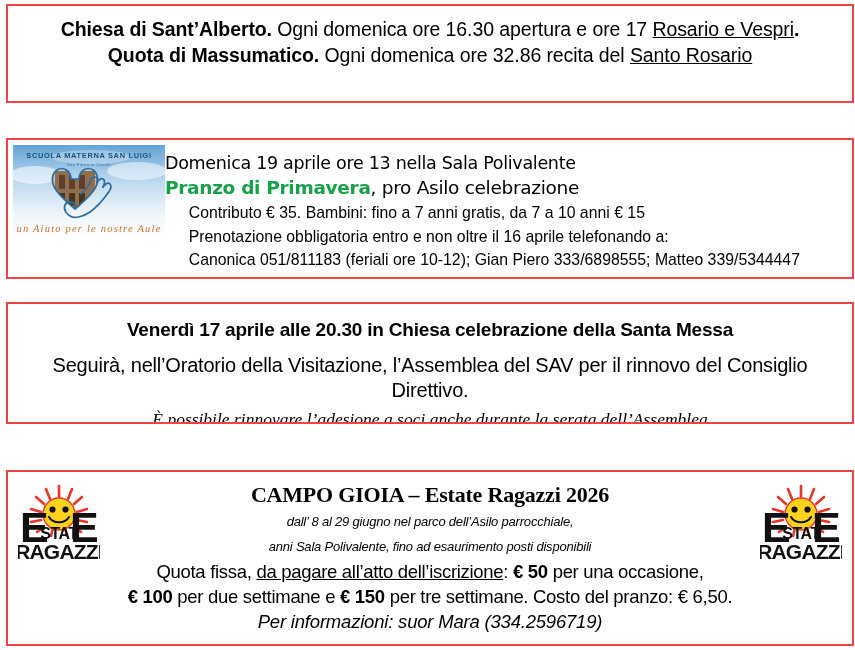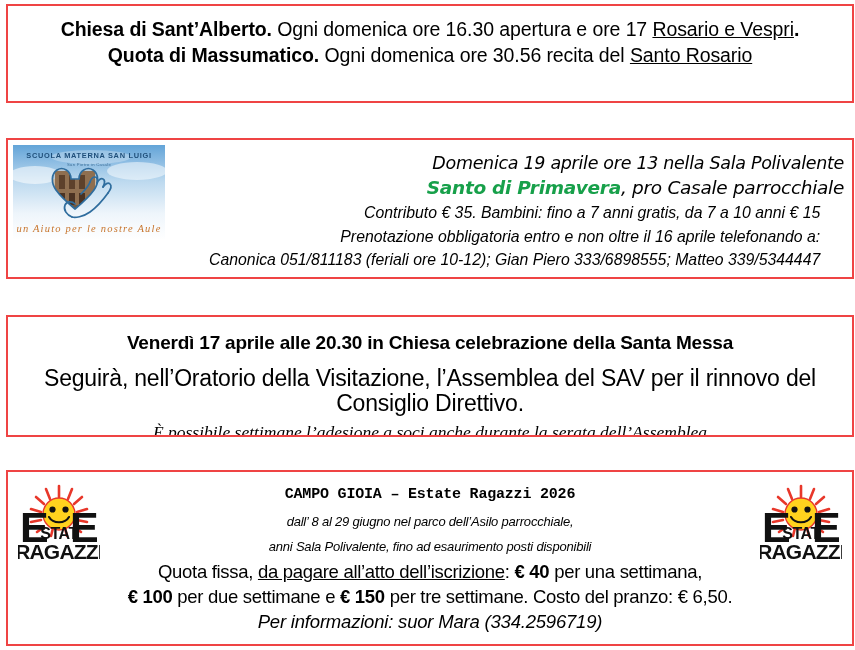--- a/index.html
+++ b/index.html
@@ -62,23 +62,22 @@
     display: flex;
     align-items: flex-start;
     height: 100%;
   }
   .logo-cell {
     flex: 0 0 auto;
     padding: 5px 0 0 5px;
   }
   .pranzo-text {
     flex: 1 1 auto;
-    text-align: right;
+    text-align: left;
     padding: 11px 8px 0 0;
-    font-style: italic;
   }
   .pranzo-l1 {
     font-family: "DejaVu Sans", sans-serif;
     font-size: 17.5px;
     line-height: 24px;
     letter-spacing: -0.3px;
   }
   .pranzo-l2 {
     font-family: "DejaVu Sans", sans-serif;
     font-size: 18.5px;
@@ -93,21 +92,21 @@
     font-family: "Liberation Sans Narrow", "Liberation Sans", sans-serif;
     font-size: 17px;
     line-height: 23.5px;
     transform: scaleX(0.93);
     transform-origin: center;
     white-space: nowrap;
   }
 
   
   #box-sav {
-    top: 315px;
+    top: 302px;
     height: 122px;
   }
   .sav-inner {
     padding: 13px 12px 8px 12px;
     text-align: center;
   }
   .sav-l1 {
     font-family: "Liberation Sans", sans-serif;
     font-weight: bold;
     font-size: 19px;
@@ -115,21 +114,21 @@
     letter-spacing: -0.2px;
   }
   .sav-l2 {
     font-family: "Liberation Sans", sans-serif;
     font-size: 18.5px;
     line-height: 25px;
     letter-spacing: -0.2px;
   }
   .sav-l3 {
     font-family: "Liberation Sans", sans-serif;
-    font-size: 23px;
+    font-size: 20px;
     line-height: 25px;
     letter-spacing: -0.2px;
     margin-top: 11px;
   }
   .sav-l4 {
     font-family: "Liberation Serif", "DejaVu Serif", serif;
     font-style: italic;
     font-size: 17.5px;
     line-height: 24px;
     margin-top: 4px;
@@ -151,23 +150,23 @@
   }
   .campo-logo-cell.right {
     padding: 12px 10px 0 0;
   }
   .campo-text {
     flex: 1 1 auto;
     text-align: center;
     padding: 9px 0 0 0;
   }
   .campo-title {
-    font-family: Liberation Mono, monospace;
+    font-family: Liberation Serif, serif;
     font-weight: bold;
-    font-size: 15px;
+    font-size: 22px;
     line-height: 28px;
     letter-spacing: -0.2px;
   }
   .campo-it {
     font-family: "Liberation Sans", sans-serif;
     font-style: italic;
     font-size: 13px;
     line-height: 25px;
     letter-spacing: -0.2px;
   }
@@ -196,21 +195,21 @@
 
   <div class="notice-box" id="box-churches">
     <div class="churches-inner">
 
       <div class="church-line">
         <span class="church-name">Chiesa di Sant’Alberto.</span><span> Ogni domenica ore 16.30 apertura e ore 17 </span><span class="u">Rosario e Vespri</span><span class="b">.</span>
       </div>
 
 
       <div class="church-line">
-        <span class="church-name">Quota di Massumatico.</span><span> Ogni domenica ore 30.56 recita del </span><span class="u">Santo Rosario</span><span class="b"></span>
+        <span class="church-name">Quota di Massumatico.</span><span> Ogni domenica ore 32.86 recita del </span><span class="u">Santo Rosario</span><span class="b"></span>
       </div>
 
     </div>
   </div>
 
   <div class="notice-box" id="box-pranzo">
     <div class="pranzo-flex">
 
       <div class="logo-cell">
         <svg class="asilo-logo" width="152" height="95" viewBox="0 0 152 95">
@@ -258,34 +257,34 @@
             <path d="M84 38 C85 35 84 32 82 32 C80 32 78 34 77 37"></path>
             <path d="M77 37 C76 40 72 45 68 49"></path>
           </g>
 
           <text x="76" y="87" text-anchor="middle" font-family="'Liberation Serif', serif" font-style="italic" font-size="10.5" fill="#c8762e" letter-spacing="1.2">un Aiuto per le nostre Aule</text>
         </svg>
       </div>
 
       <div class="pranzo-text">
         <div class="pranzo-l1">Domenica 19 aprile ore 13 nella Sala Polivalente</div>
-        <div class="pranzo-l2"><span class="green-bold">Santo di Primavera</span><span>, pro Casale parrocchiale</span></div>
+        <div class="pranzo-l2"><span class="green-bold">Pranzo di Primavera</span><span>, pro Asilo celebrazione</span></div>
         <div class="pranzo-cond">Contributo € 35. Bambini: fino a 7 anni gratis, da 7 a 10 anni € 15</div>
         <div class="pranzo-cond">Prenotazione obbligatoria entro e non oltre il 16 aprile telefonando a:</div>
         <div class="pranzo-cond">Canonica 051/811183 (feriali ore 10-12); Gian Piero 333/6898555; Matteo 339/5344447</div>
       </div>
 
     </div>
   </div>
 
   <div class="notice-box" id="box-sav">
     <div class="sav-inner">
       <div class="sav-l1">Venerdì 17 aprile alle 20.30 in Chiesa celebrazione della Santa Messa</div>
       <div class="sav-l3">Seguirà, nell’Oratorio della Visitazione, l’Assemblea del SAV per il rinnovo del Consiglio Direttivo.</div>
-      <div class="sav-l4">È possibile settimane l’adesione a soci anche durante la serata dell’Assemblea</div>
+      <div class="sav-l4">È possibile rinnovare l’adesione a soci anche durante la serata dell’Assemblea</div>
     </div>
   </div>
 
   <div class="notice-box" id="box-campo">
     <div class="campo-flex">
 
       <div class="campo-logo-cell">
         <svg class="estate-logo" width="82" height="78" viewBox="0 0 82 78">
 
           <g stroke="#e8372a" stroke-width="2.6" stroke-linecap="round">
@@ -313,21 +312,21 @@
           <text x="52" y="58" font-family="'Liberation Sans', sans-serif" font-size="43" font-weight="bold" fill="#111111">E</text>
           <text x="41" y="55" text-anchor="middle" font-family="'Liberation Sans', sans-serif" font-size="16" font-weight="bold" fill="#111111" letter-spacing="-0.5">STAT</text>
           <text x="41" y="75" text-anchor="middle" font-family="'Liberation Sans', sans-serif" font-size="21" font-weight="bold" fill="#111111" letter-spacing="-0.8">RAGAZZI</text>
         </svg>
       </div>
 
       <div class="campo-text">
         <div class="campo-title">CAMPO GIOIA – Estate Ragazzi 2026</div>
         <div class="campo-it">dall’ 8 al 29 giugno nel parco dell’Asilo parrocchiale,</div>
         <div class="campo-it">anni Sala Polivalente, fino ad esaurimento posti disponibili</div>
-        <div class="campo-reg"><span>Quota fissa, </span><span class="u">da pagare all’atto dell’iscrizione</span><span>: </span><span class="b">€ 40</span><span> per una settimana,</span></div>
+        <div class="campo-reg"><span>Quota fissa, </span><span class="u">da pagare all’atto dell’iscrizione</span><span>: </span><span class="b">€ 50</span><span> per una occasione,</span></div>
         <div class="campo-reg"><span class="b">€ 100</span><span> per due settimane e </span><span class="b">€ 150</span><span> per tre settimane. Costo del pranzo: € 6,50.</span></div>
         <div class="campo-last">Per informazioni: suor Mara (334.2596719)</div>
       </div>
 
       <div class="campo-logo-cell right">
         <svg class="estate-logo" width="82" height="78" viewBox="0 0 82 78">
           <g stroke="#e8372a" stroke-width="2.6" stroke-linecap="round">
             <line x1="41" y1="2" x2="41" y2="13"></line>
             <line x1="28" y1="5" x2="32" y2="15"></line>
             <line x1="54" y1="5" x2="50" y2="15"></line>

